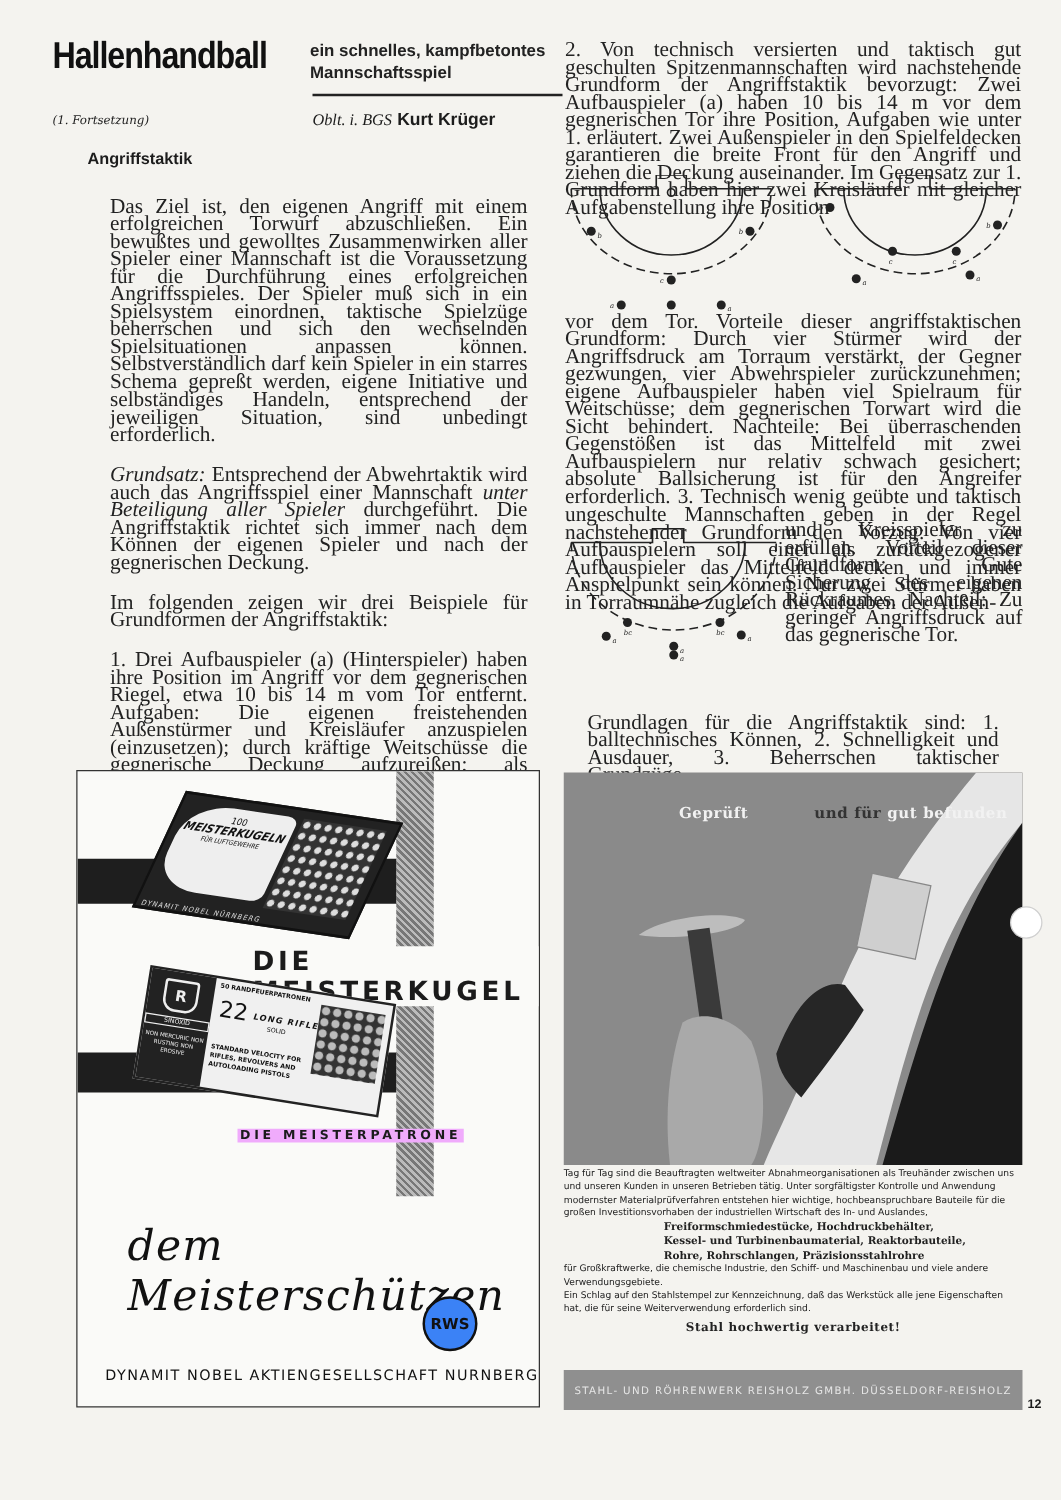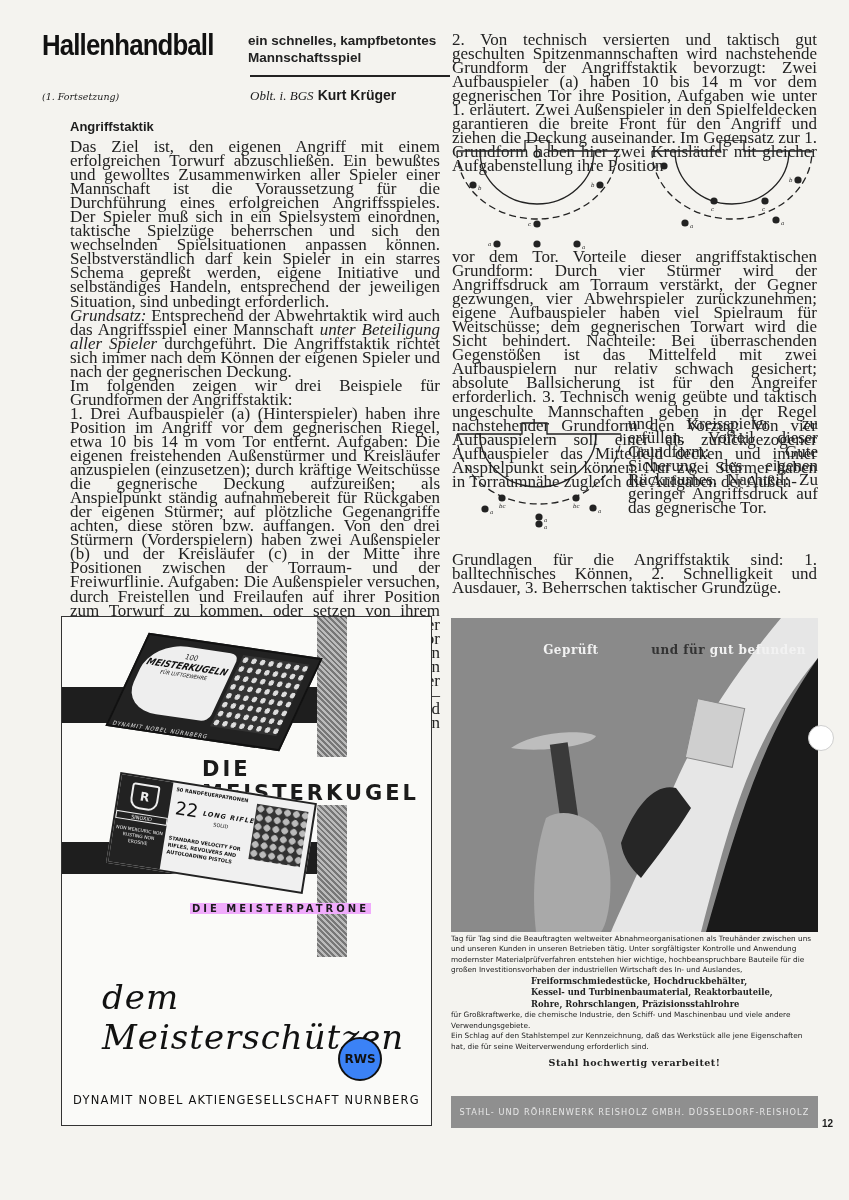--- a/index.html
+++ b/index.html
@@ -11,36 +11,36 @@
          letter-spacing:-1px;transform:scaleX(0.86);transform-origin:left top;color:#111;}
   #subtitle{left:248px;top:32px;font-family:"Liberation Sans",sans-serif;font-weight:bold;font-size:13.5px;line-height:17px;color:#222;}
   #title-rule{left:250px;top:75px;width:200px;height:0;border-top:2px solid #222;}
   #continuation{left:42px;top:91px;font-style:italic;font-size:9.5px;}
   #byline{left:250px;top:87px;font-size:13px;}
   #byline .rank{font-style:italic;font-family:"Liberation Serif",serif;}
   #byline .name{font-family:"Liberation Sans",sans-serif;font-weight:bold;font-size:14px;}
   #section-heading{left:70px;top:119px;font-family:"Liberation Sans",sans-serif;font-weight:bold;font-size:13px;}
   
   .col{font-family:"Liberation Serif",serif;font-size:17px;line-height:14.05px;text-align:justify;color:#222;}
-  .col p{margin:0;}
+  .col p{margin:18px;}
   .col .it{font-style:italic;}
   #left-col{left:70px;top:140px;width:370px;}
   #right-col-1{left:452px;top:33px;width:365px;}
   #right-col-2{left:452px;top:250px;width:365px;}
   #right-col-3{left:628px;top:417px;width:190px;}
   #right-col-4{left:452px;top:553px;width:365px;}
   .right{text-align:right;}
   
   svg.court{position:absolute;}
   
   #ad-left{left:61px;top:616px;width:369px;height:508px;border:1.5px solid #333;background:#fafaf8;overflow:hidden;}
   .stripe{position:absolute;background:repeating-linear-gradient(45deg,#777 0 2px,#bbb 2px 4px);}
   .ad-caption{position:absolute;font-family:"DejaVu Sans","Liberation Sans",sans-serif;font-weight:bold;letter-spacing:3px;color:#1b1b1b;}
   #script{position:absolute;left:40px;top:360px;font-family:"DejaVu Serif",serif;font-style:italic;font-size:34px;color:#111;letter-spacing:1px;}
-  #company-left{position:absolute;left:0;width:100%;top:476px;text-align:center;font-family:"DejaVu Sans",sans-serif;font-size:11.5px;letter-spacing:1.2px;color:#111;}
+  #company-left{position:absolute;left:0;width:100%;top:476px;text-align:right;font-family:"DejaVu Sans",sans-serif;font-size:11.5px;letter-spacing:1.2px;color:#111;}
   
   #ad-right{left:451px;top:618px;width:367px;height:512px;}
   #photo{position:absolute;left:0;top:0;width:367px;height:314px;background:#8a8a8a;overflow:hidden;}
   #headline{position:absolute;right:12px;top:25px;font-family:"DejaVu Serif",serif;font-weight:bold;font-size:12px;color:#f2f2f2;letter-spacing:0.5px;}
   #headline .dark{color:#333;margin-left:48px;}
   #ad-right-text{position:absolute;left:0;top:316px;width:367px;font-family:"DejaVu Sans",sans-serif;font-size:7.3px;line-height:10.4px;color:#222;}
   #ad-right-text p{margin:0;}
   .products{padding-left:80px;font-family:"DejaVu Serif",serif;font-weight:bold;font-size:8.4px;line-height:11.6px;}
   .slogan{text-align:center;font-family:"DejaVu Serif",serif;font-weight:bold;font-size:9.5px;margin-top:6px !important;letter-spacing:0.5px;}
   #footer-bar{position:absolute;left:0;top:478px;width:367px;height:32px;background:#8f8f8f;

